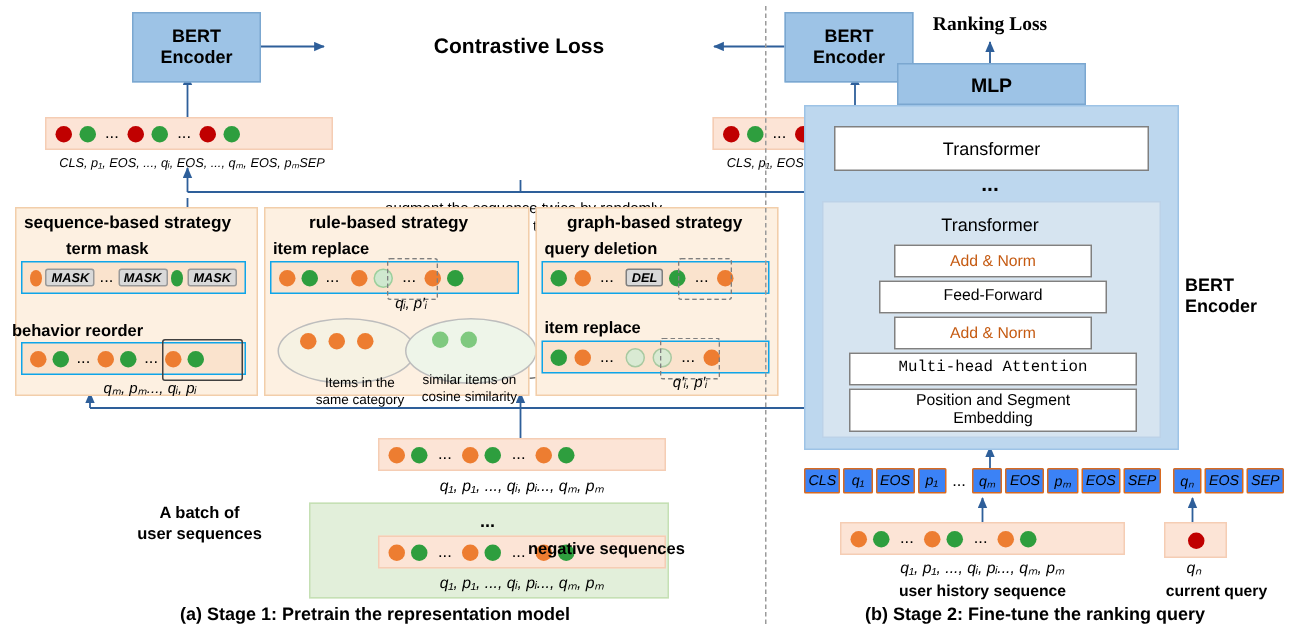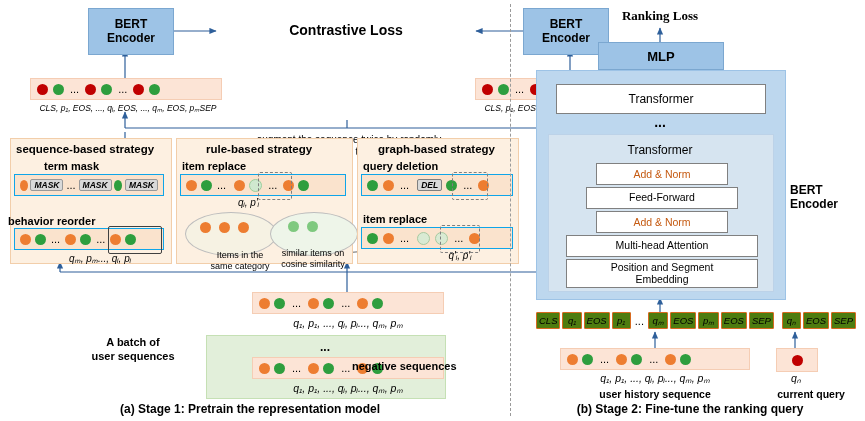--- a/index.html
+++ b/index.html
@@ -119,21 +119,21 @@
     font-size: 8.5px;
     font-style: italic;
     font-weight: bold;
     padding: 1px 3px;
     color: #000;
     border-radius: 2px;
     line-height: 1;
   }
 
   .token {
-    background: #4d7c0f;
+    background: #3b82f6;
     border: 1px solid #d86a20;
     color: #000;
     font-size: 9.5px;
     font-style: italic;
     display: flex;
     align-items: center;
     justify-content: center;
     height: 15px;
     border-radius: 1px;
     padding: 0 2px;
@@ -392,21 +392,21 @@
     <span style="width:4px"></span>
     <span class="dot ghost"></span>
     <span style="width:6px"></span>
     <span class="ellipsis">...</span>
     <span style="width:6px"></span>
     <span class="dot orange"></span>
     <span style="width:4px"></span>
     <span class="dot green"></span>
   </div>
   <div class="abs dash-box" style="left:258px; top:172px; width:32px; height:26px;"></div>
-  <div class="abs small-italic" style="left:238px; top:197px; width:72px; font-size:10px;">
+  <div class="abs small-italic" style="left:238px; top:197px; width:72px; text-align:center; font-size:10px;">
     <span>qᵢ, p′ᵢ</span>
   </div>
 
   <div class="abs" style="left:185px; top:212px; width:90px; height:42px; border:1px solid #bdbdbd; border-radius:50%; background:#f6f2e3;"></div>
   <div class="abs ellipse-label" style="left:195px; top:240px; width:90px; white-space:pre-line;">
     <span>Items in the
 same category</span>
   </div>
   <div class="abs row" style="left:200px; top:222px;">
     <span class="dot orange"></span>
@@ -560,21 +560,21 @@
 
   <div class="abs addnorm" style="left:596px; top:163px; width:130px; height:20px;">
     <span>Add &amp; Norm</span>
   </div>
   <div class="abs white-box" style="left:586px; top:187px; width:150px; height:20px;">
     <span>Feed-Forward</span>
   </div>
   <div class="abs addnorm" style="left:596px; top:211px; width:130px; height:20px;">
     <span>Add &amp; Norm</span>
   </div>
-  <div class="abs white-box" style="left:566px; top:235px; width:190px; height:20px;">
+  <div class="abs white-box" style="left:566px; top:235px; width:190px; height:20px;font-family:Liberation Mono, monospace;">
     <span>Multi-head Attention</span>
   </div>
   <div class="abs white-box" style="left:566px; top:259px; width:190px; height:27px; white-space:pre-line;">
     <span>Position and Segment
 Embedding</span>
   </div>
 
   <div class="abs" style="left:790px; top:170px; width:70px; font-size:12px; font-weight:bold; white-space:pre-line; line-height:1.15;">
     <span>BERT
 Encoder</span>

